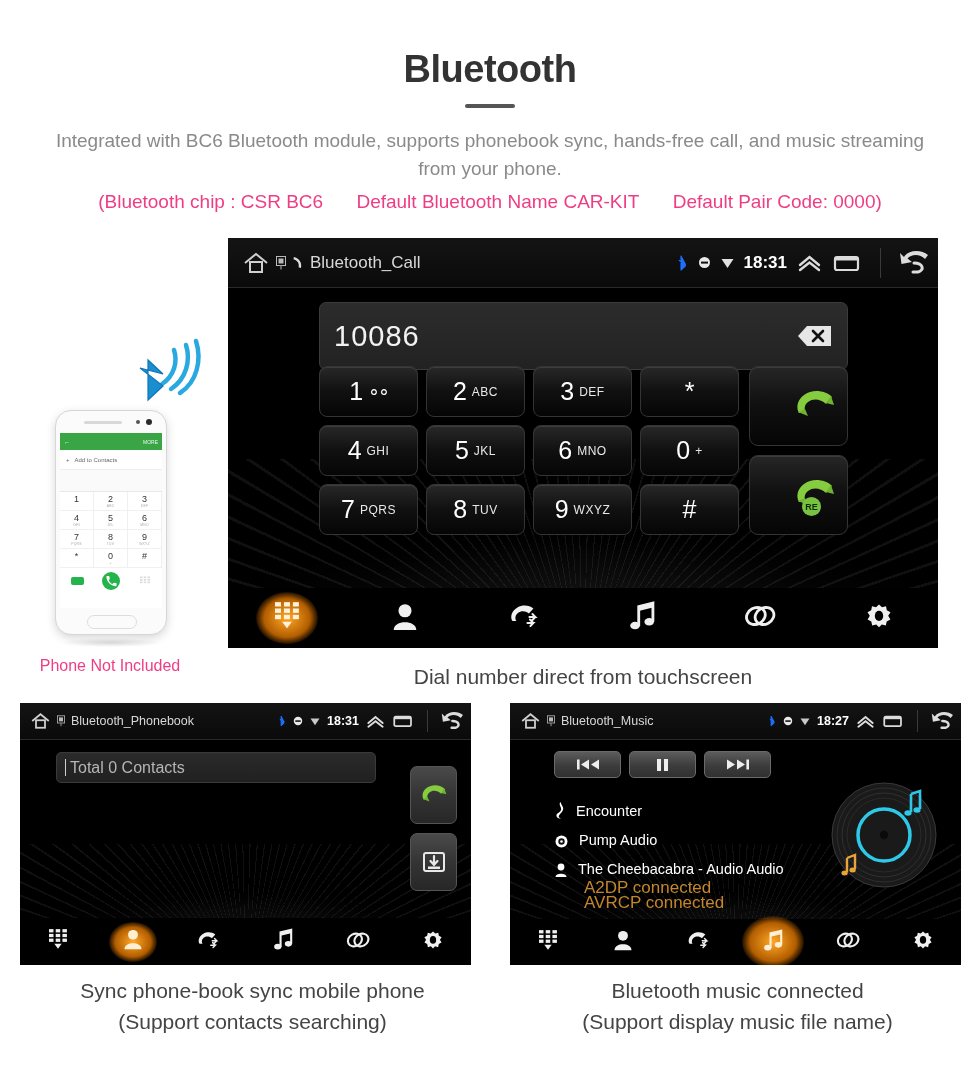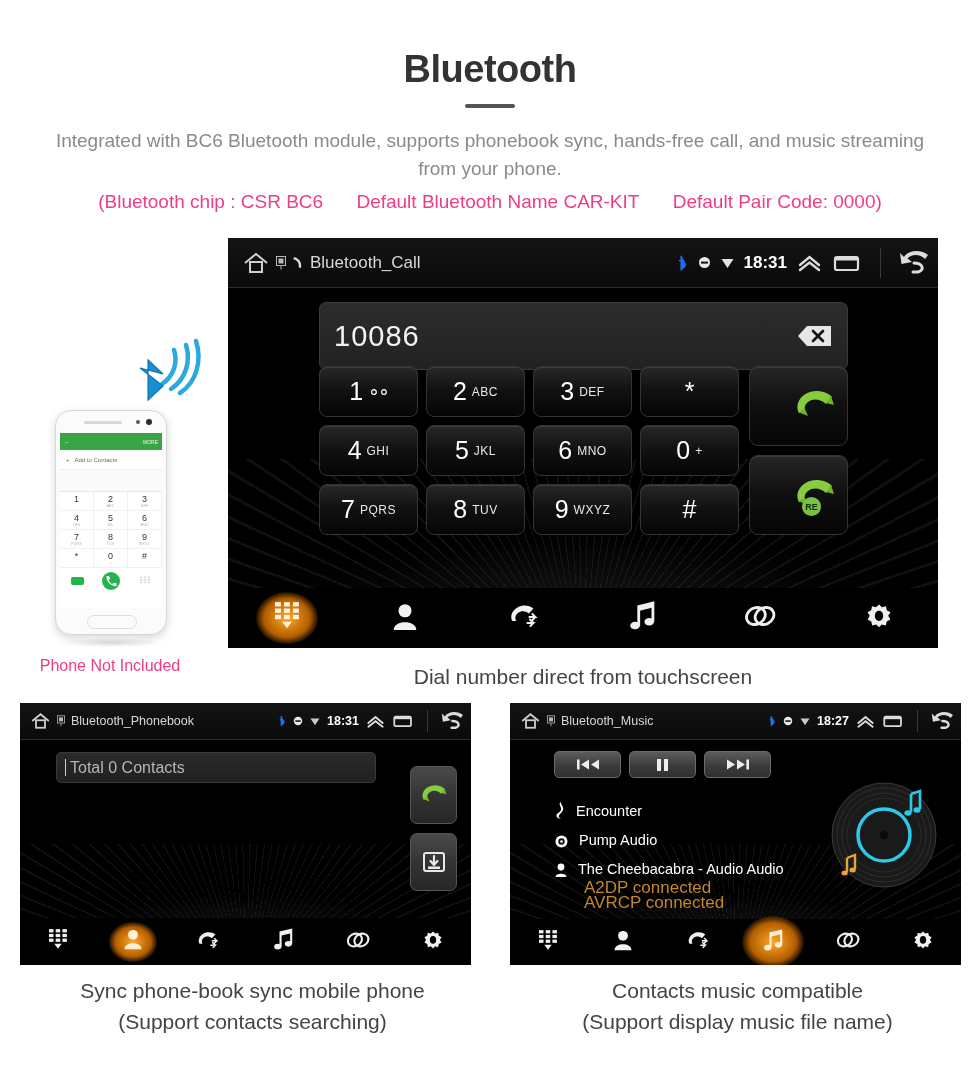--- a/index.html
+++ b/index.html
@@ -817,17 +817,17 @@
         <div class="navitem">
           <span style="position: relative;"><svg width="18" height="18" viewBox="0 0 24 24">
      <path d="M12 0.5 L15 3.3 L19 2.2 L19.8 6.3 L23.5 8.2 L21.2 11.8 L23.4 15.4 L19.7 17.4 L18.8 21.5 L14.8 20.4 L12 23.3 L9.2 20.4 L5.2 21.5 L4.3 17.4 L0.6 15.4 L2.8 11.8 L0.5 8.2 L4.2 6.3 L5 2.2 L9 3.3 Z" fill="#f0f0f0"></path>
      <ellipse cx="12" cy="11.9" rx="4.2" ry="5.1" fill="#000"></ellipse>
             </svg></span>
         </div>
       </div>
   </div>
 
   <div class="cap" id="cap-right">
-    <div>Contacts music compatible</div>
+    <div>Bluetooth music connected</div>
     <div>(Support display music file name)</div>
   </div>
 
 </div>
 
 </body></html>

